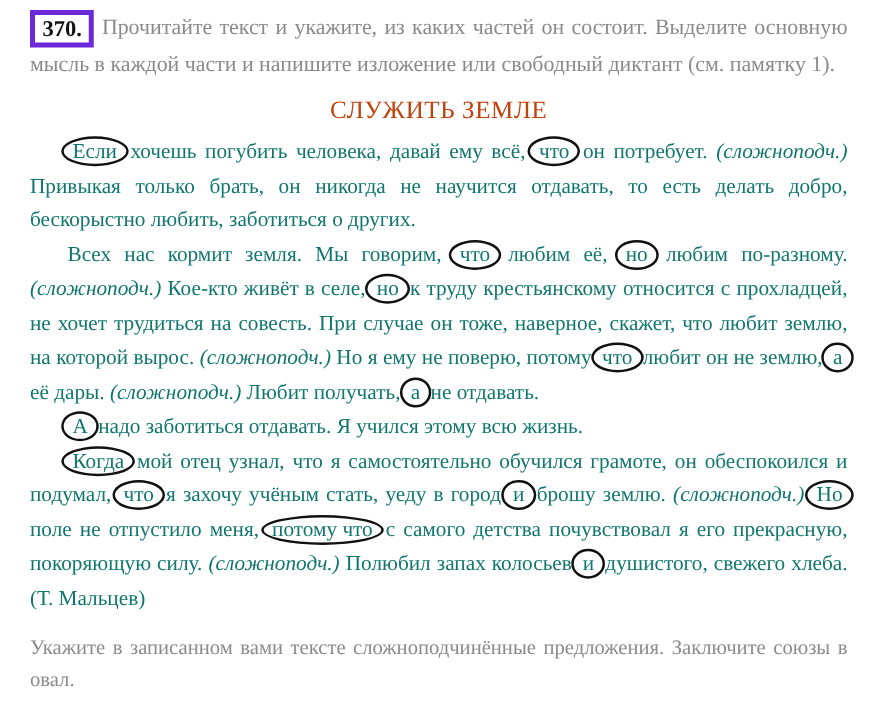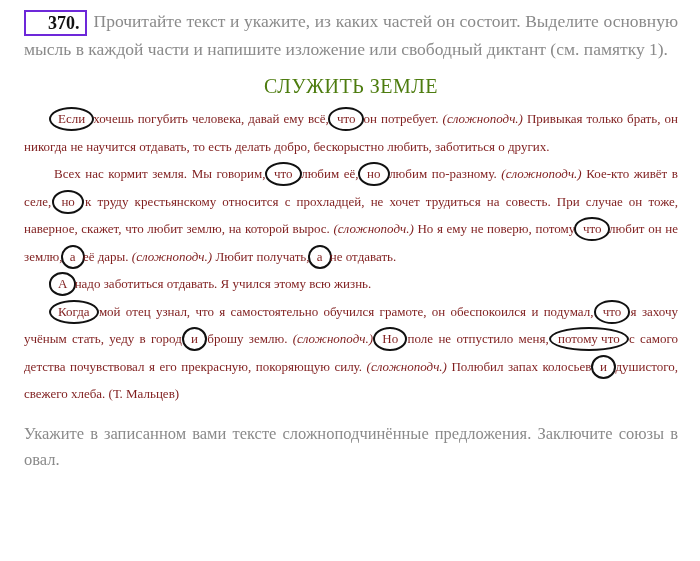--- a/index.html
+++ b/index.html
@@ -14,48 +14,48 @@
 
   
   .header {
     font-size: 17.5px;
     line-height: 26px;
     color: #8a8a8a;
     text-align: justify;
   }
   .exnum {
     display: inline-block;
-    border: 2px solid #6d28d9;
+    border: 4px solid #6d28d9;
     color: #111111;
     font-weight: bold;
     font-size: 18px;
     line-height: 21px;
-    padding: 1px 5px 0 22px;
+    padding: 1px 5px 0 6px;
     margin-right: 7px;
     vertical-align: -2px;
   }
 
   
   .title {
     text-align: center;
     font-size: 20px;
     font-weight: normal;
     letter-spacing: 0.5px;
-    color: #4d7c0f;
+    color: #c2410c;
     margin: 13px 0 7px 0;
   }
 
   
   .bodytext p {
     margin: 0;
     text-indent: 30px;
-    font-size: 13px;
+    font-size: 17px;
     line-height: 27.5px;
     text-align: justify;
-    color: #7f1d1d;
+    color: #0f766e;
   }
   .seg-normal { }
   .seg-italic { font-style: italic; }
   .seg-oval {
     display: inline-block;
     text-indent: 0;
     border: 2px solid #111111;
     border-radius: 50%;
     padding: 0 7px;
     margin: 0 -5px;

